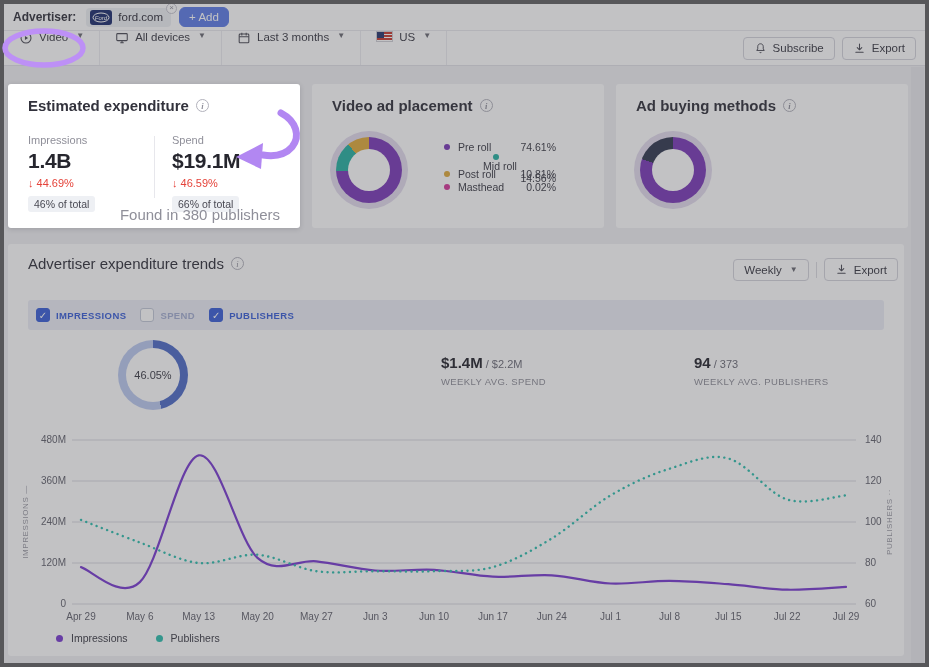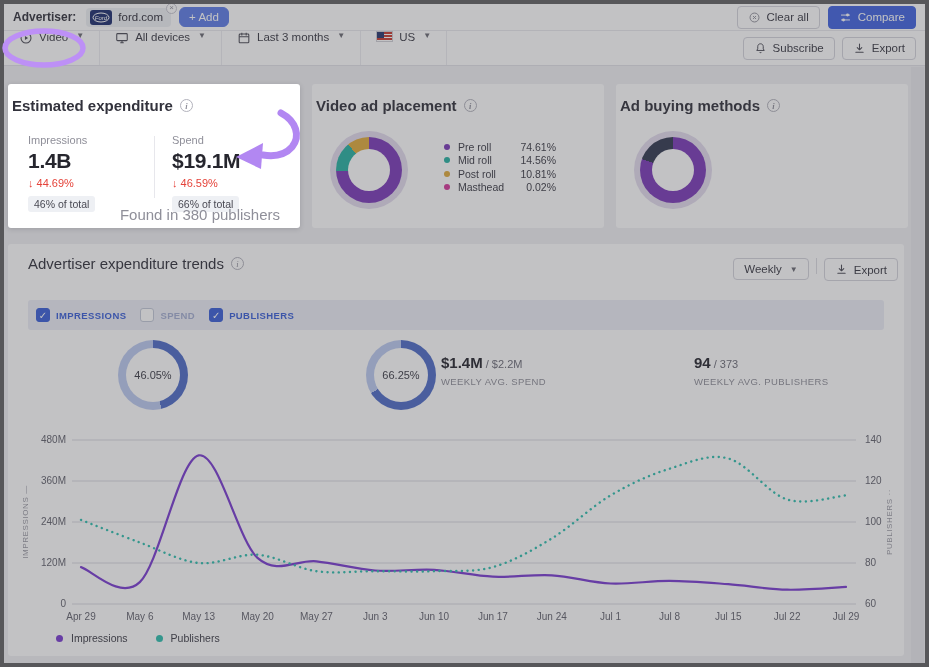--- a/index.html
+++ b/index.html
@@ -22,21 +22,21 @@
   .filterbar{height:35px;background:#fff;border-bottom:1px solid #e2e2e8;display:flex;align-items:stretch;}
   .fseg{display:flex;align-items:flex-start;gap:6px;padding:0 15px;border-right:1px solid #ececf1;font-size:11.5px;color:#3a3a44;cursor:pointer;}
   .caret{font-size:8px;color:#6a6a74;margin-left:2px;}
   .fright{margin-left:auto;display:flex;align-items:center;gap:7px;padding-right:9px;}
   .flag{position:relative;width:17px;height:11px;background:repeating-linear-gradient(180deg,#c8392e 0 1.6px,#fff 1.6px 3.2px);border:0.5px solid #d0d0d6;}
   .flag::before{content:"";position:absolute;left:0;top:0;width:7px;height:6px;background:#27356e;}
 
   
   .cards-row{display:flex;gap:12px;margin:18px 4px 0 4px;}
   .card{position:relative;width:292px;height:144px;background:#fff;border-radius:3px;}
-  .card-title{position:absolute;left:4px;top:13px;font-size:15px;font-weight:bold;color:#32323c;display:flex;align-items:center;gap:7px;}
+  .card-title{position:absolute;left:20px;top:13px;font-size:15px;font-weight:bold;color:#32323c;display:flex;align-items:center;gap:7px;}
   .info{display:inline-flex;align-items:center;justify-content:center;width:13px;height:13px;border-radius:50%;border:1px solid #b2b2bc;color:#90909b;font-size:8.5px;font-style:italic;font-family:"Liberation Serif",serif;}
   .spotlight{z-index:50;box-shadow:0 1px 5px rgba(40,40,50,.18);}
 
   .stat-col{position:absolute;top:50px;}
   .stat-label{font-size:11px;color:#8f8f99;margin-bottom:3px;}
   .stat-value{font-size:21px;font-weight:bold;color:#26262e;letter-spacing:-0.3px;}
   .stat-change{font-size:11px;color:#e5433a;margin-top:4px;}
   .stat-badge{display:inline-block;margin-top:7px;font-size:10.5px;color:#4a4a54;background:#eef0f4;border-radius:3px;padding:2px 6px;}
   .col-divider{position:absolute;left:146px;top:52px;height:62px;width:1px;background:#e7e7ec;}
   .footnote{position:absolute;right:20px;top:122px;font-size:15px;color:#8f8f99;margin-left:48px;}
@@ -45,21 +45,21 @@
   .donut-ring{position:absolute;inset:6px;border-radius:50%;}
   .donut-hole{position:absolute;inset:18px;border-radius:50%;background:#fff;}
   .pie-legend{position:absolute;left:132px;width:112px;}
   .pl-row{display:flex;align-items:center;font-size:10.5px;color:#3c3c46;}
   .pl-dot{width:6px;height:6px;border-radius:50%;margin-right:8px;flex:none;}
   .pl-val{margin-left:auto;}
 
   
   .trends{position:relative;margin:16px 4px 0 4px;width:896px;height:412px;background:#fff;border-radius:3px;}
   .trends-head{position:absolute;left:20px;top:11px;font-size:15px;font-weight:normal;color:#32323c;display:flex;align-items:center;gap:7px;}
-  .trends-ctl{position:absolute;right:6px;top:14px;display:flex;align-items:flex-start;gap:7px;}
+  .trends-ctl{position:absolute;right:6px;top:14px;display:flex;align-items:center;gap:7px;}
   .vline{width:1px;height:16px;background:#dcdce2;}
   .cb-strip{position:absolute;left:20px;right:20px;top:56px;height:30px;background:#eceef6;border-radius:3px;display:flex;align-items:center;gap:14px;padding:0 8px;}
   .cb{display:flex;align-items:center;gap:6px;cursor:pointer;}
   .cb-box{width:14px;height:14px;border-radius:3px;background:#fff;border:1px solid #c3c9d8;display:flex;align-items:center;justify-content:center;color:transparent;font-size:10px;}
   .cb.on .cb-box{background:#3a5fd8;border-color:#3a5fd8;color:#fff;}
   .cb-label{font-size:9.5px;font-weight:bold;letter-spacing:.4px;color:#a4aed2;}
   .cb.on .cb-label{color:#3a5fd8;}
 
   .gauges{position:absolute;left:0;right:0;top:96px;height:76px;}
   .gauge{position:absolute;top:0;width:70px;height:70px;border-radius:50%;}
@@ -93,37 +93,20 @@
       <span class="chip">
         <svg width="22" height="15" viewBox="0 0 22 15">
             <rect width="22" height="15" rx="3" fill="#1d2d6e"></rect>
             <ellipse cx="11" cy="7.5" rx="8" ry="4.5" fill="none" stroke="#fff" stroke-width="1"></ellipse>
             <text x="11" y="9.6" font-size="6" font-style="italic" fill="#fff" text-anchor="middle" font-family="serif">Ford</text>
           </svg>
         <span>ford.com</span>
         <span class="chip-x">×</span>
       </span>
       <button class="btn btn-add">+ Add</button>
-      <div class="topbar-right">
-        <button class="btn">
-          <svg width="13" height="13" viewBox="0 0 16 16">
-              <circle cx="8" cy="8" r="5.5" fill="none" stroke="#8f8f99" stroke-width="1.2"></circle>
-              <path d="M6.2 6.2l3.6 3.6M9.8 6.2l-3.6 3.6" stroke="#8f8f99" stroke-width="1.2"></path>
-            </svg>
-          <span>Clear all</span>
-        </button>
-        <button class="btn btn-primary">
-          <svg width="13" height="13" viewBox="0 0 16 16">
-              <path d="M2.5 5h11M2.5 11h11" stroke="#fff" stroke-width="1.2"></path>
-              <circle cx="10.5" cy="5" r="1.8" fill="#fff"></circle>
-              <circle cx="5.5" cy="11" r="1.8" fill="#fff"></circle>
-            </svg>
-          <span>Compare</span>
-        </button>
-      </div>
     </div>
 
     <div class="filterbar">
       <div class="fseg">
         <svg width="14" height="14" viewBox="0 0 16 16">
             <circle cx="8" cy="8" r="5.7" fill="none" stroke="#4a4a54" stroke-width="1.2"></circle>
             <path d="M6.8 5.8v4.4L10.4 8z" fill="#4a4a54"></path>
           </svg>
         <span>Video</span>
           <span class="caret">▼</span>
@@ -197,21 +180,21 @@
         <div class="donut">
           <div class="donut-ring" style="background: conic-gradient(rgb(123, 58, 184) 0%, rgb(123, 58, 184) 74.61%, rgb(39, 178, 162) 74.61%, rgb(39, 178, 162) 89.17%, rgb(224, 171, 60) 89.17%, rgb(224, 171, 60) 99.98%, rgb(214, 57, 155) 99.98%, rgb(214, 57, 155) 100%);"></div>
             <div class="donut-hole"></div>
         </div>
         <div class="pie-legend" style="top:56px;">
           <div class="pl-row" style="height:13.5px;">
               <span class="pl-dot" style="background-color: rgb(123, 58, 184);"></span>
               <span>Pre roll</span>
               <span class="pl-val">74.61%</span>
             </div>
-          <div class="pl-row" style="height:13.5px;">
+          <div class="pl-row" style="height:13.5px;flex-direction:column;">
               <span class="pl-dot" style="background-color: rgb(39, 178, 162);"></span>
               <span>Mid roll</span>
               <span class="pl-val">14.56%</span>
             </div>
           <div class="pl-row" style="height:13.5px;">
               <span class="pl-dot" style="background-color: rgb(224, 171, 60);"></span>
               <span>Post roll</span>
               <span class="pl-val">10.81%</span>
             </div>
           <div class="pl-row" style="height:13.5px;">
@@ -265,25 +248,20 @@
         <label class="cb on">
           <span class="cb-box">✓</span>
           <span class="cb-label">PUBLISHERS</span>
         </label>
       </div>
 
       <div class="gauges">
         <div class="gauge" style="left: 110px; background: conic-gradient(rgb(78, 108, 200) 0deg, rgb(78, 108, 200) 46.05%, rgb(188, 202, 240) 46.05%, rgb(188, 202, 240) 100%);">
             <div class="gauge-hole">
               <span class="gauge-pct">46.05%</span>
-            </div>
-          </div>
-        <div class="gauge" style="left: 358px; background: conic-gradient(rgb(78, 108, 200) 0deg, rgb(78, 108, 200) 66.25%, rgb(188, 202, 240) 66.25%, rgb(188, 202, 240) 100%);">
-            <div class="gauge-hole">
-              <span class="gauge-pct">66.25%</span>
             </div>
           </div>
         <div class="gauge-text" style="left:433px;">
           <div class="gt-value"><span>$1.4M</span><span class="gt-total"> / $2.2M</span></div>
           <div class="gt-cap">WEEKLY AVG. SPEND</div>
         </div>
         <div class="gauge-text" style="left:686px;">
           <div class="gt-value"><span>94</span><span class="gt-total"> / 373</span></div>
           <div class="gt-cap">WEEKLY AVG. PUBLISHERS</div>
         </div>

